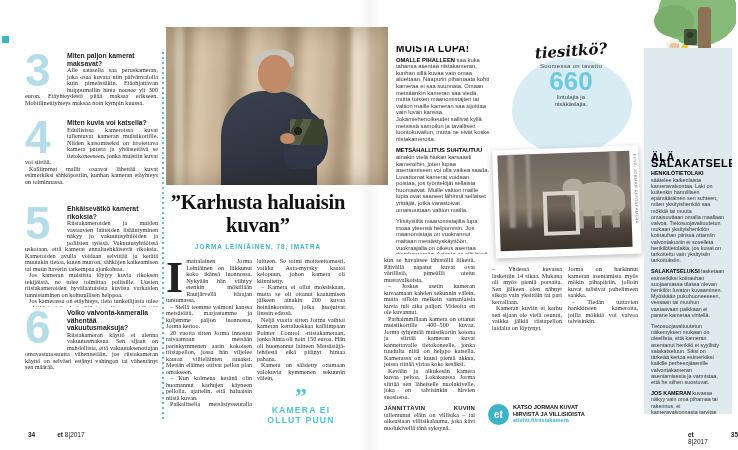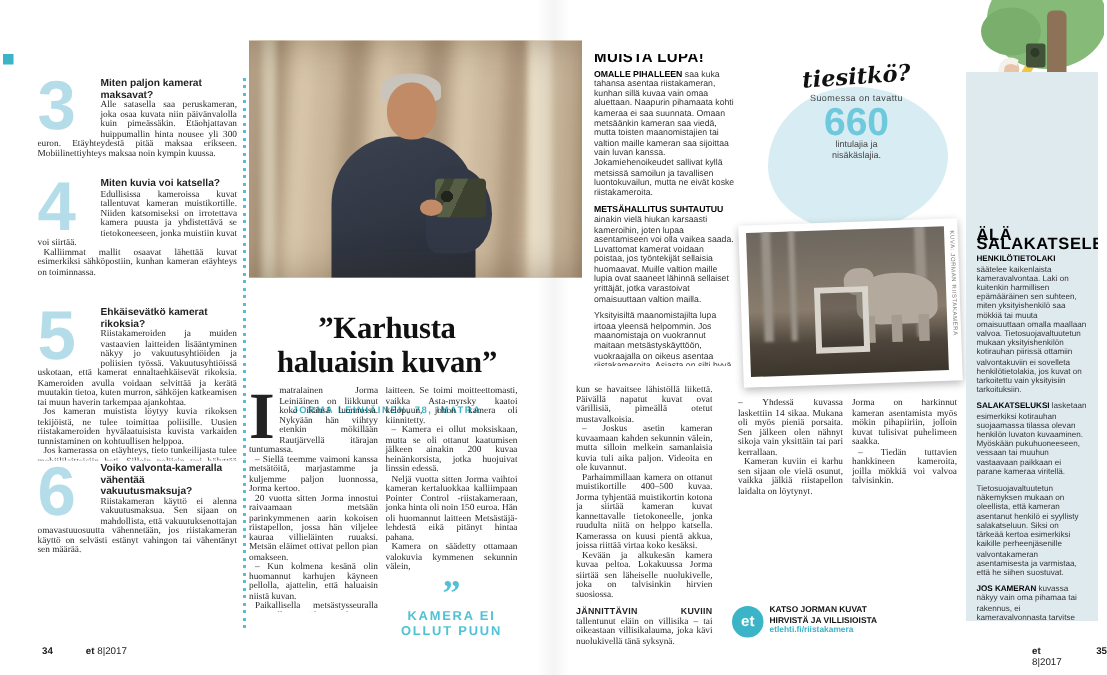--- a/index.html
+++ b/index.html
@@ -35,21 +35,21 @@
   .ph-hair{position:absolute;left:88px;top:22px;width:40px;height:19px;background:#c9c5bd;
     border-radius:50% 50% 20% 20%;}
   .ph-camera{position:absolute;left:124px;top:92px;width:34px;height:26px;background:#49503e;border-radius:3px;
     background-image:radial-gradient(circle at 8px 12px,#20241c 0 4px,transparent 4px),
       linear-gradient(115deg,#5a6248 0 6px,#3f4634 6px 12px,#565e45 12px 20px,#3c422f 20px);}
   .ph-hand{position:absolute;left:114px;top:106px;width:15px;height:11px;background:#c08b66;border-radius:50%;}
   .ph-vignette{position:absolute;inset:0;box-shadow:inset 0 0 26px rgba(60,40,20,.35);}
 
   
   .headline-block{position:absolute;left:166px;top:191px;width:184px;text-align:center;}
-  .headline{font-size:20.5px;line-height:22.5px;font-weight:600;letter-spacing:-.2px;color:#111;margin:17px;}
+  .headline{font-size:20.5px;line-height:22.5px;font-weight:600;letter-spacing:-.2px;color:#111;margin:0;}
   .byline{margin-top:7px;font-family:"Liberation Sans",sans-serif;font-weight:bold;
           font-size:6.3px;letter-spacing:1px;color:#3cb4c7;}
 
   
   .acol{position:absolute;font-size:6.2px;line-height:6.5px;text-align:justify;overflow:hidden;}
   .acol p{margin:0;}
   .acol p + p{text-indent:4px;}
   .acol .lead{font-family:"Liberation Sans",sans-serif;font-weight:bold;font-size:5.9px;letter-spacing:.2px;}
   .acol p.leadpara{text-indent:0;margin-top:5px;}
   .col1{left:166px;top:258px;width:86px;height:150px;}
@@ -58,21 +58,21 @@
   .col4{left:492px;top:266px;width:70px;height:134px;}
   .col5{left:568px;top:266px;width:70px;height:140px;}
   .dropcap{float:left;font-size:44px;line-height:36px;padding:2px 3px 0 0;font-weight:bold;color:#222;}
 
   .pullquote{margin-top:7px;text-align:center;}
   .pq-mark{font-size:24px;line-height:14px;color:#4fc2d5;font-weight:bold;font-family:"Liberation Serif",serif;}
   .pq-text{margin-top:2px;font-family:"Liberation Sans",sans-serif;font-weight:bold;
            font-size:8.6px;line-height:10.5px;letter-spacing:1.2px;color:#4fc2d5;}
 
   
-  .muista{position:absolute;left:396px;top:36px;width:95px;height:208px;overflow:hidden;
+  .muista{position:absolute;left:396px;top:46px;width:95px;height:208px;overflow:hidden;
           font-family:"Liberation Sans",sans-serif;font-size:5.8px;line-height:6.6px;color:#333;}
   .muista h3{margin:0 0 4px 0;font-size:10px;letter-spacing:.3px;color:#000;}
   .muista p{margin:0 0 5px 0;text-align:left;}
   .muista .lead{font-weight:bold;color:#000;}
 
   
   .tiesitko{position:absolute;left:500px;top:42px;width:142px;text-align:center;
             font-family:"Liberation Sans",sans-serif;}
   .tk-blob{position:absolute;left:12px;top:16px;width:120px;height:96px;background:#d8edf3;
            border-radius:48% 52% 55% 45% / 55% 48% 52% 45%;}

